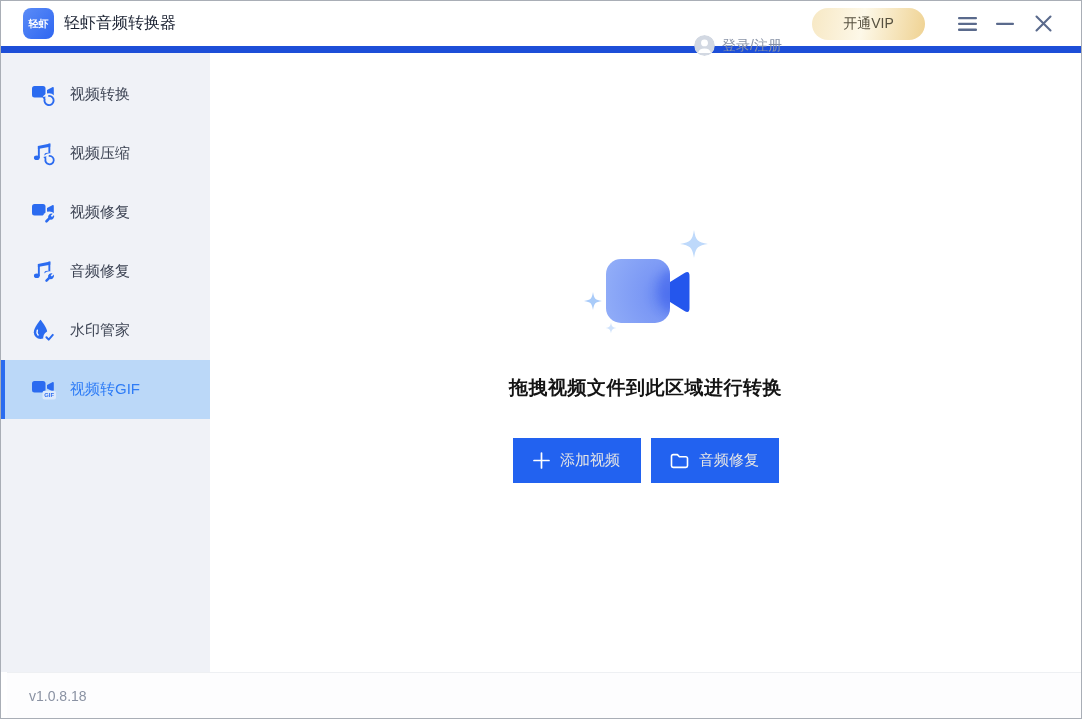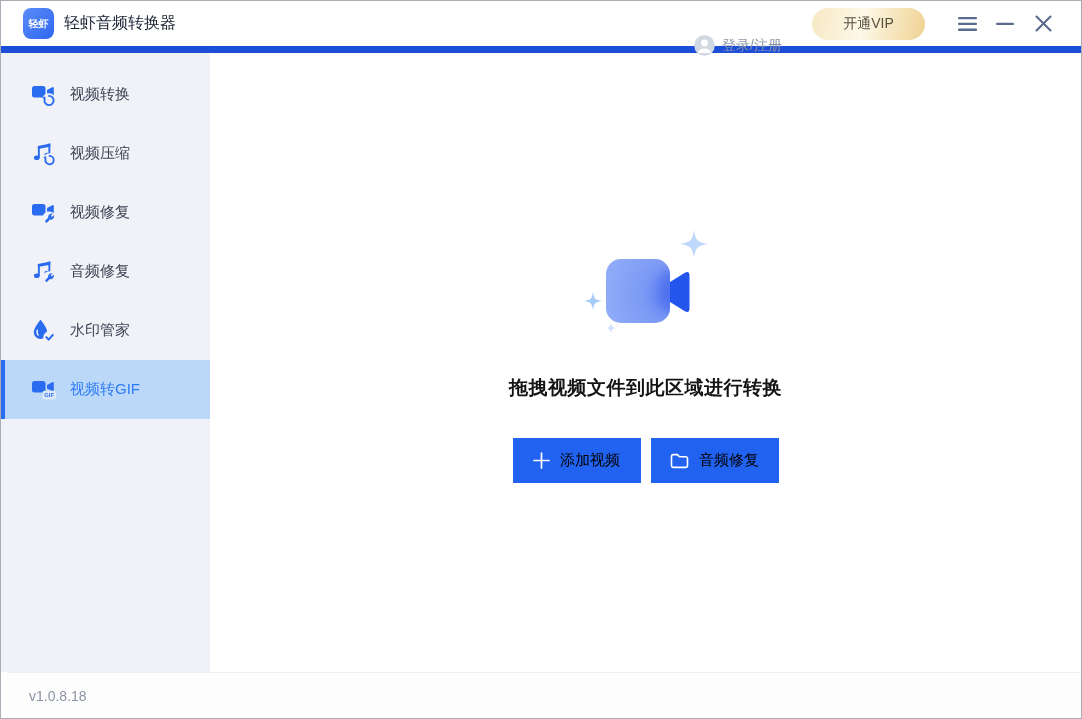--- a/index.html
+++ b/index.html
@@ -59,21 +59,21 @@
   }
   .drop-zone {
     width:100%; height:100%; display:flex; flex-direction:column;
     align-items:center; padding-top:176px;
   }
   .drop-hint {
     margin-top:34px; font-size:19px; font-weight:700; color:#141414; letter-spacing:0.5px;
   }
   .btn-row { display:flex; gap:10px; margin-top:37px; }
   .action-btn {
-    width:128px; height:45px; background:#2262F0; color:#000000; border:none;
+    width:128px; height:45px; background:#2262F0; color:#e5e5e5; border:none;
     border-radius:0; font-size:15px; display:flex; align-items:center;
     justify-content:center; gap:10px; cursor:pointer;
     font-family:"Liberation Sans","DejaVu Sans",sans-serif;
   }
 
   
   .footer {
     position:absolute; left:6px; right:0; bottom:0; height:46px; background:#FDFDFE;
     border-top:1px solid #EEF0F3; display:flex; align-items:center;
     padding-left:22px; color:#8A92A3; font-size:14px;

